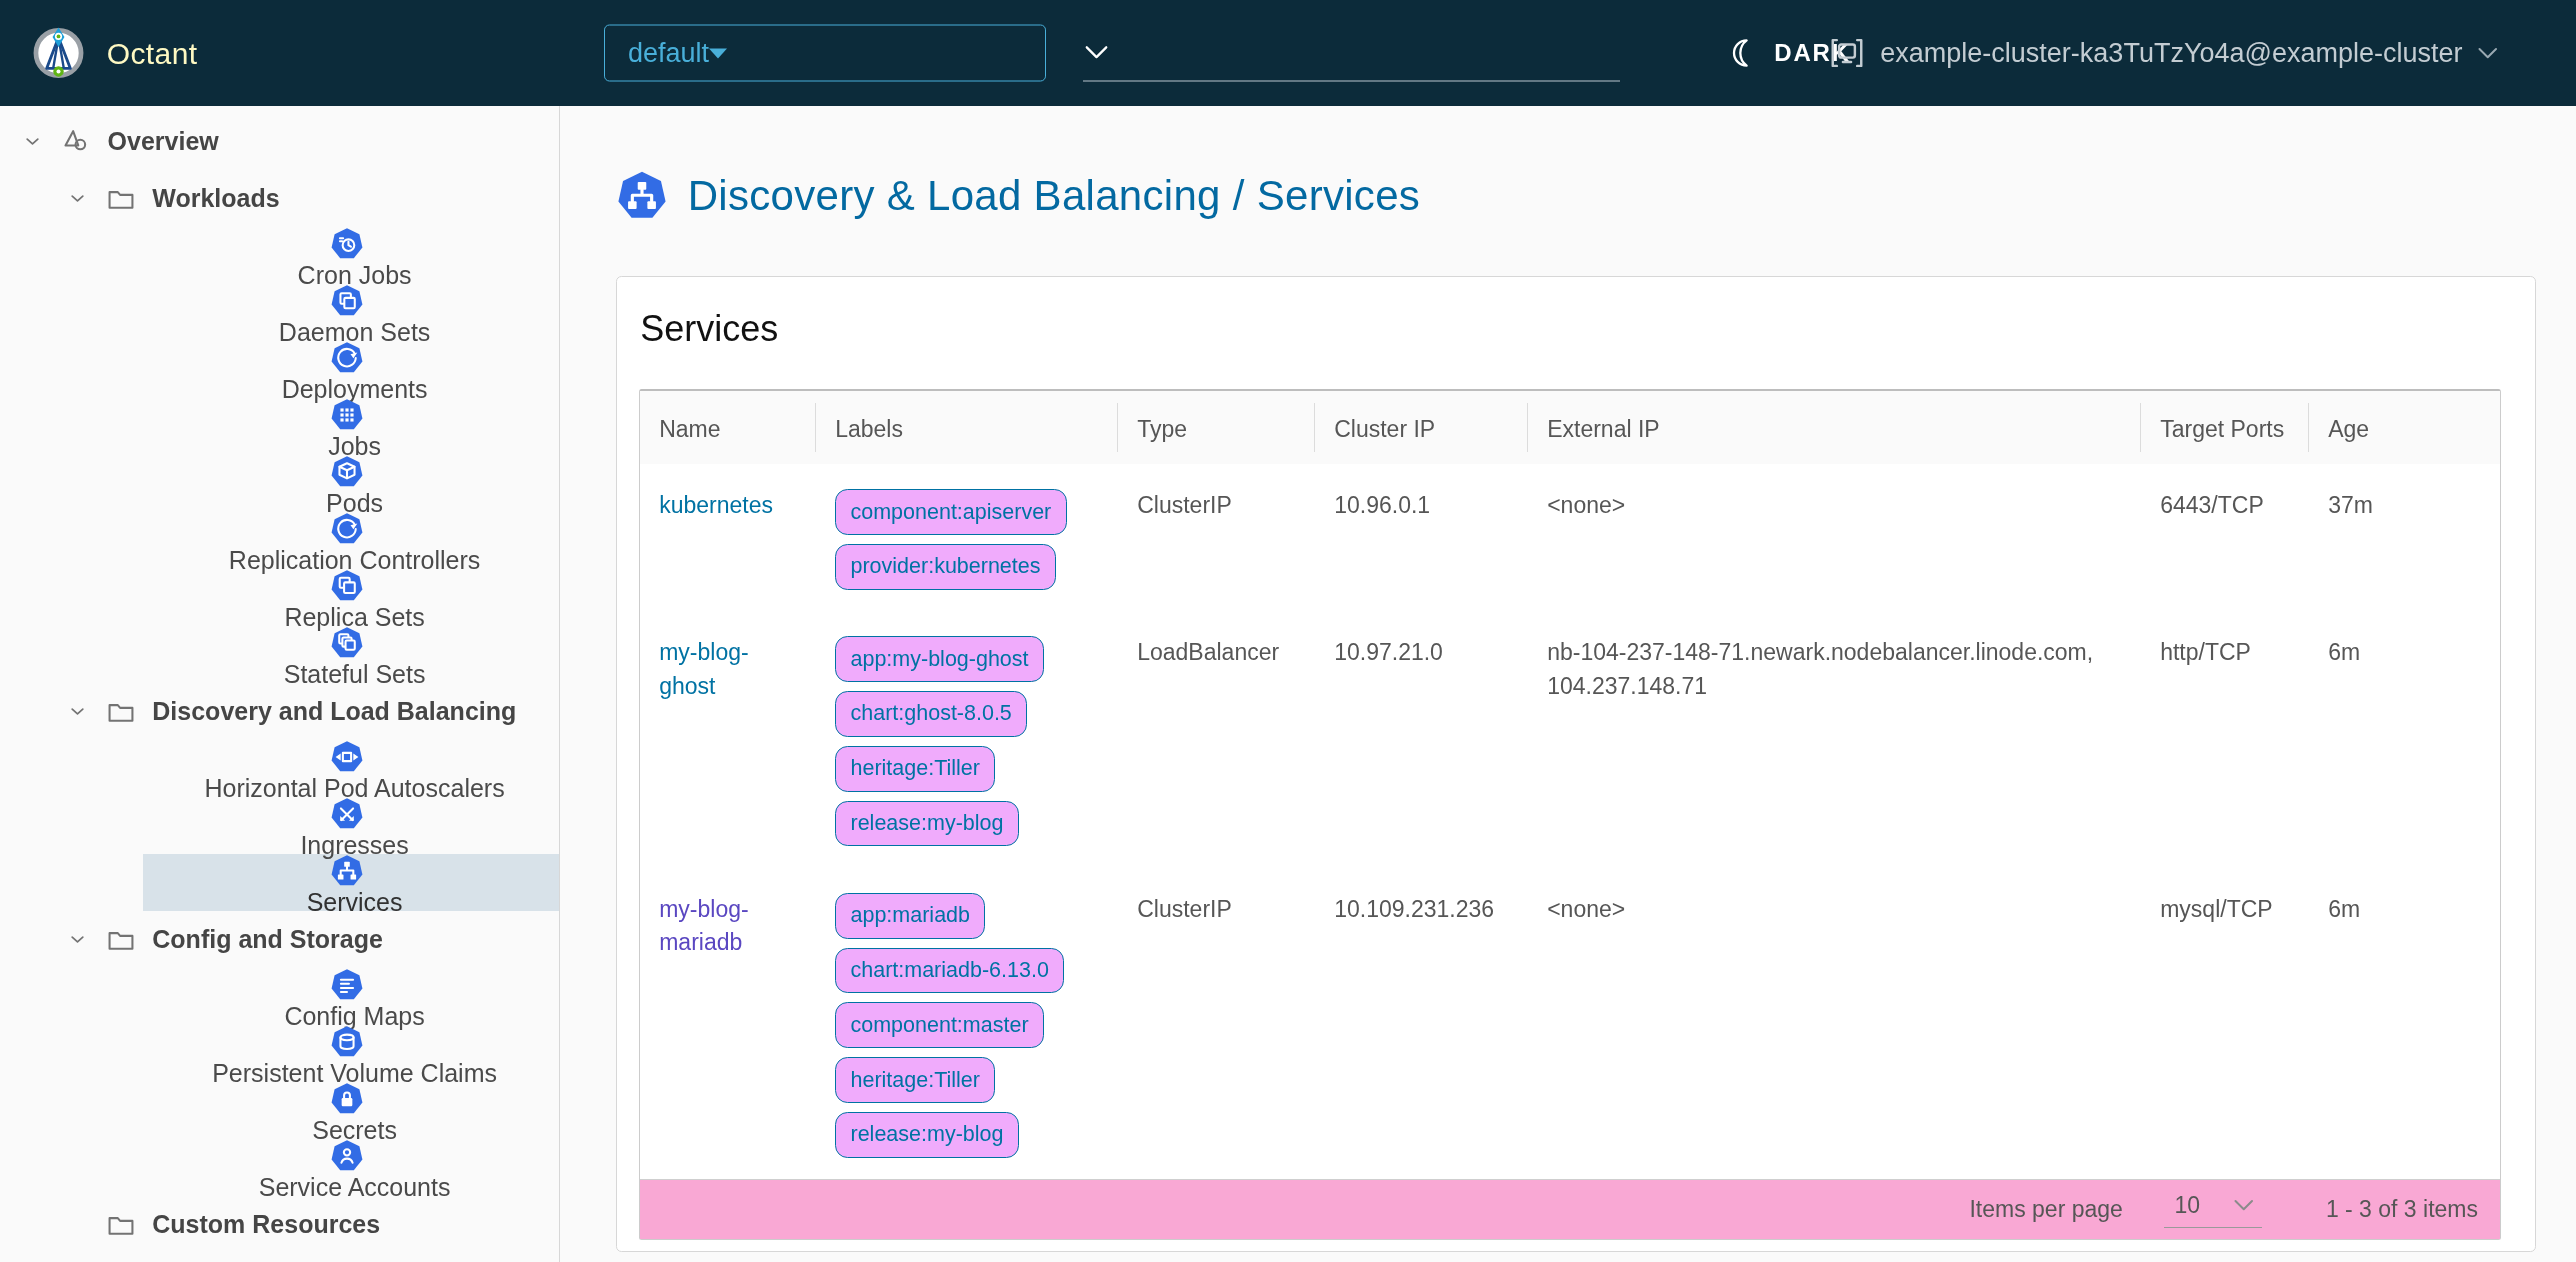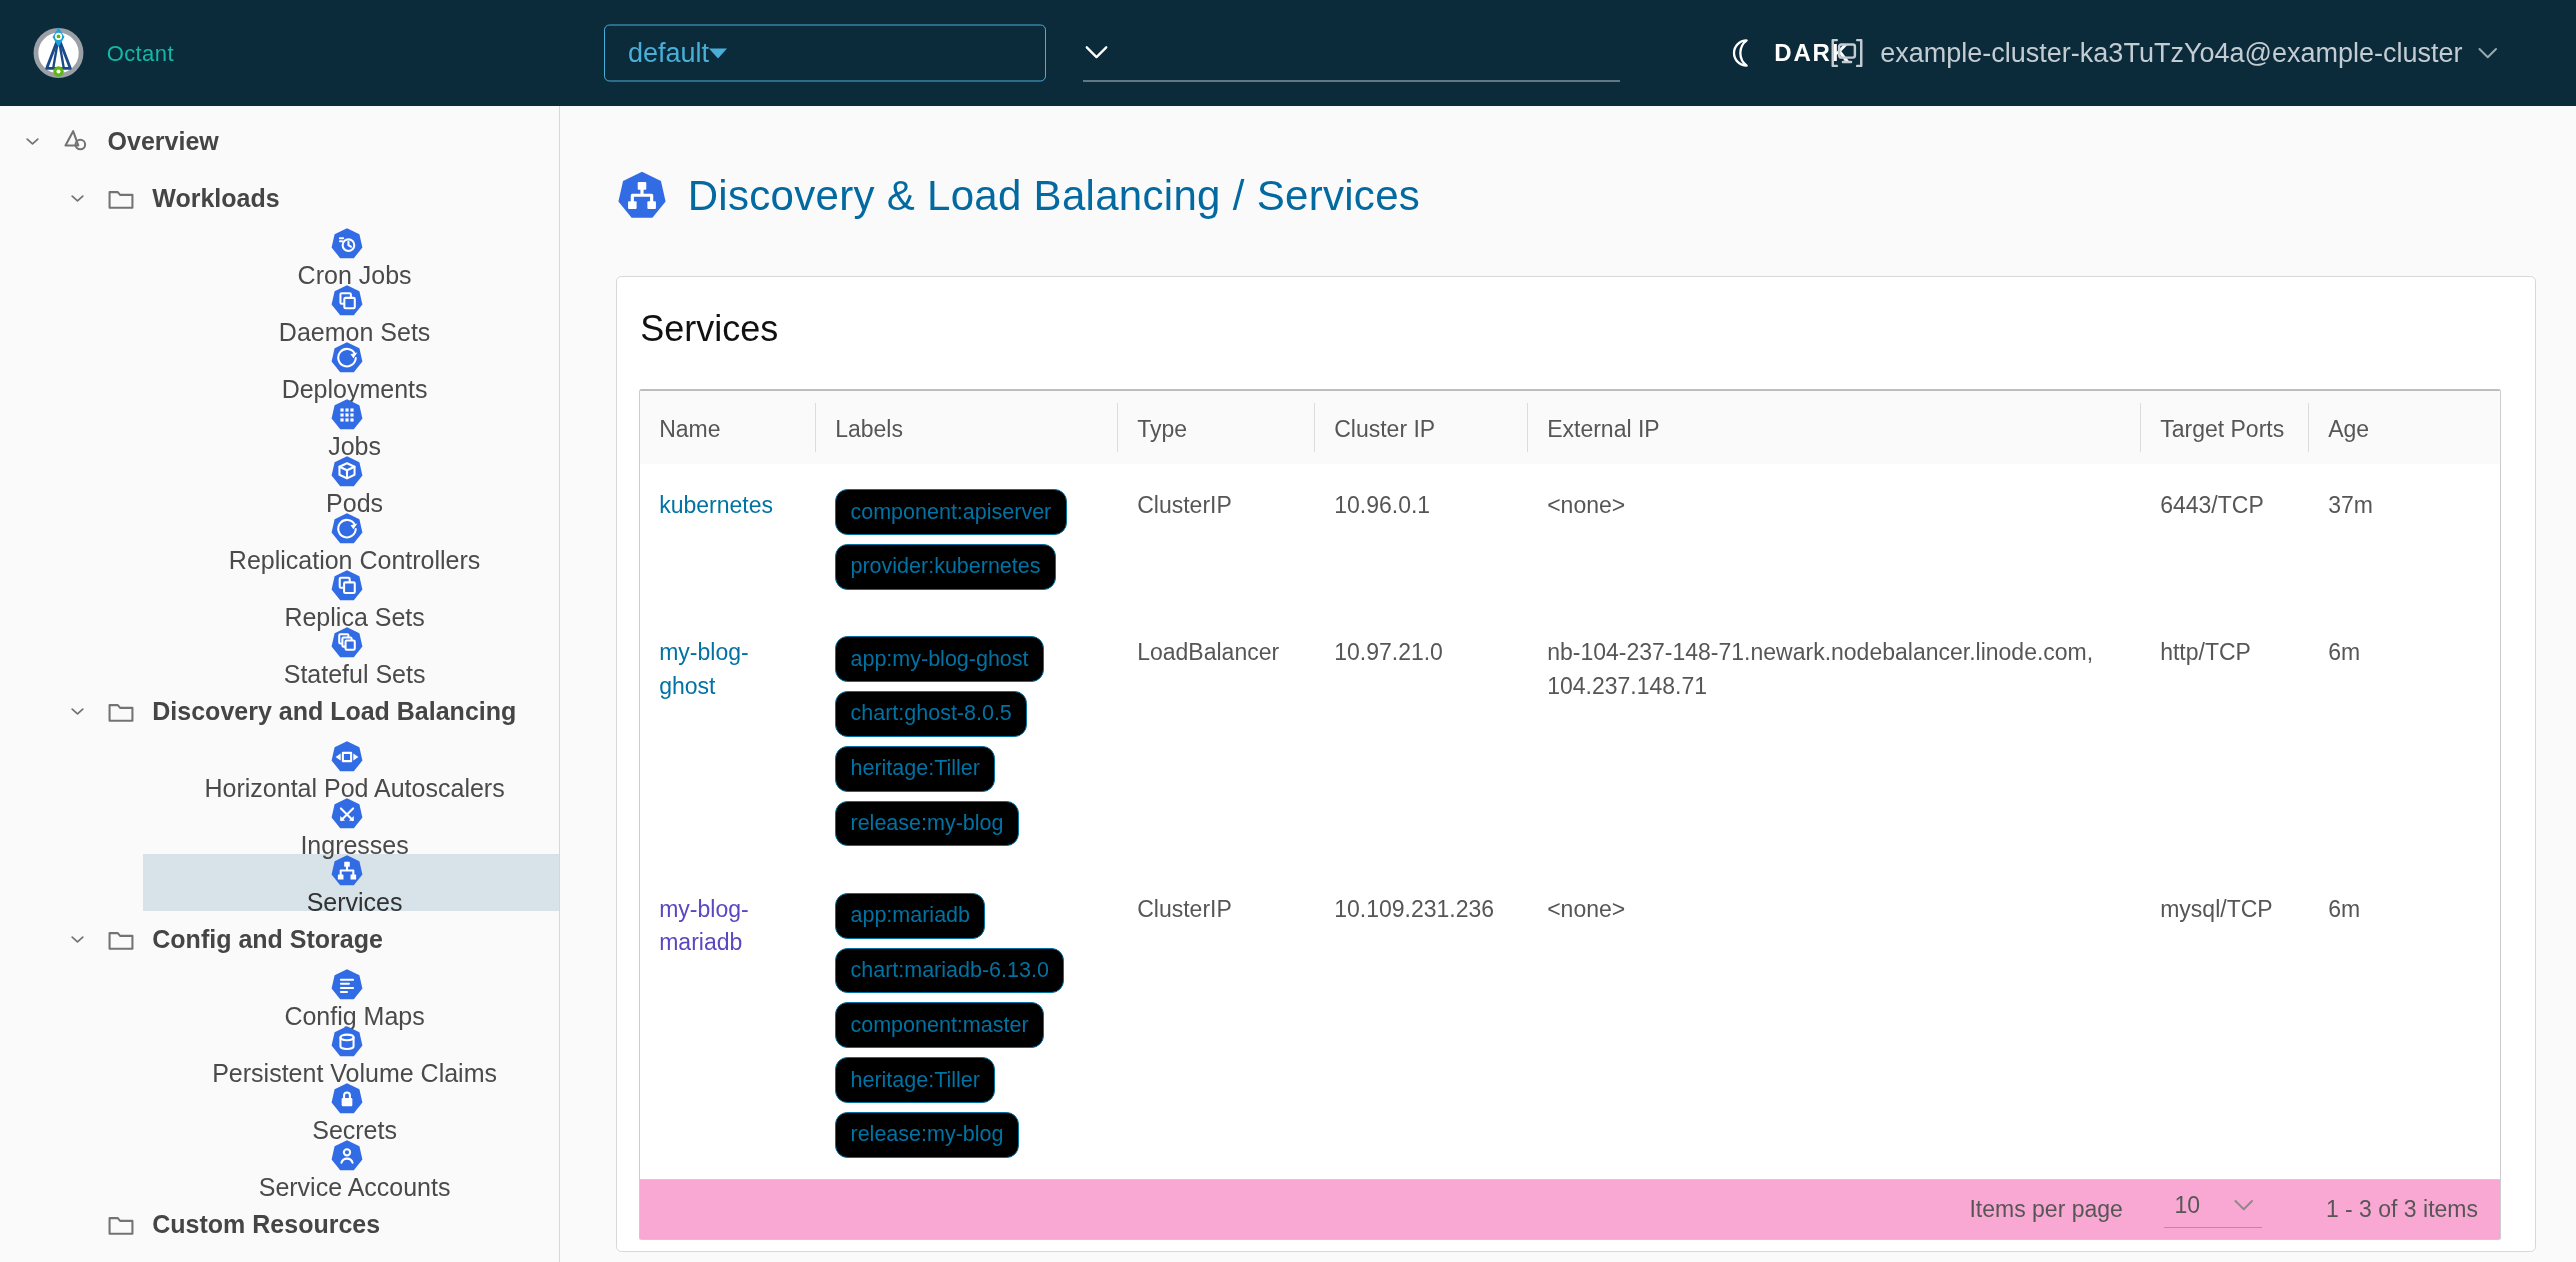--- a/index.html
+++ b/index.html
@@ -6,21 +6,21 @@
   body{
     width:2576px;height:1263px;overflow:hidden;position:relative;
     font-family:"Liberation Sans",sans-serif;background:#fafafa;
     -webkit-font-smoothing:antialiased;
   }
   
   .topbar{position:absolute;left:0;top:0;width:2576px;height:106px;background:#0c2b3a;z-index:5;}
   .topbar > *{position:absolute;top:50%;transform:translateY(-50%);}
   .brand{left:30px;display:flex;align-items:center;gap:19.7px;}
   .brand svg{width:57px;height:57px;}
-  .brand-name{color:#14b8a6;font-size:22px;letter-spacing:0.4px;}
+  .brand-name{color:#fef9c3;font-size:30px;letter-spacing:0.4px;}
   .ns-select{
     left:604px;width:442px;height:57px;border:1.8px solid #49afd9;border-radius:5.4px;
     display:flex;align-items:center;justify-content:flex-start;
     padding:0 21.5px 0 23px;box-sizing:border-box;cursor:pointer;
   }
   .ns-value{color:#49afd9;font-size:27px;}
   .ns-caret{width:0;height:0;border-left:9px solid transparent;border-right:9px solid transparent;border-top:10.7px solid #49afd9;}
   .label-filter{
     left:1083px;width:537px;height:57px;border-bottom:1.8px solid #b9c6cd;
     display:flex;align-items:center;justify-content:space-between;box-sizing:border-box;
@@ -77,21 +77,21 @@
   .dg-row{display:grid;grid-template-columns:176px 302px 197px 213px 613px 168px 191px;}
   .dg-head{background:#fafafa;}
   .dg-hcell{position:relative;padding:23px 18px 19.7px 19.7px;font-size:23px;color:#565656;line-height:1.35;}
   .dg-hcell .sep{position:absolute;right:0;top:12.5px;bottom:12.5px;width:0.9px;background:#dcdcdc;}
   .dg-cell{padding:25px 18px 21.5px 19.7px;font-size:23px;color:#565656;line-height:1.45;overflow-wrap:break-word;}
   a.svc-link{color:#0072a3;text-decoration:none;cursor:pointer;}
   a.svc-link.visited{color:#5a47c1;}
   .pill-stack{display:flex;flex-direction:column;align-items:flex-start;gap:9px;}
   .pill{
     display:inline-block;font-size:21.5px;color:#0072a3;border:1.8px solid #0072a3;
-    border-radius:12.5px;padding:6.3px 14.3px;background:#000000;white-space:nowrap;
+    border-radius:12.5px;padding:6.3px 14.3px;background:#f0abfc;white-space:nowrap;
   }
   .dg-foot{
     border-top:1.8px solid #cfcfcf;background:#f9a8d4;height:59px;
     display:flex;align-items:center;justify-content:flex-end;padding-right:21.5px;
     font-size:23px;color:#565656;
   }
   .foot-label{margin-right:41px;}
   .page-size{
     width:98px;display:flex;align-items:center;justify-content:space-between;
     border-bottom:0.9px solid #9a9a9a;padding:0 7.2px 8px 10.7px;box-sizing:border-box;cursor:pointer;

